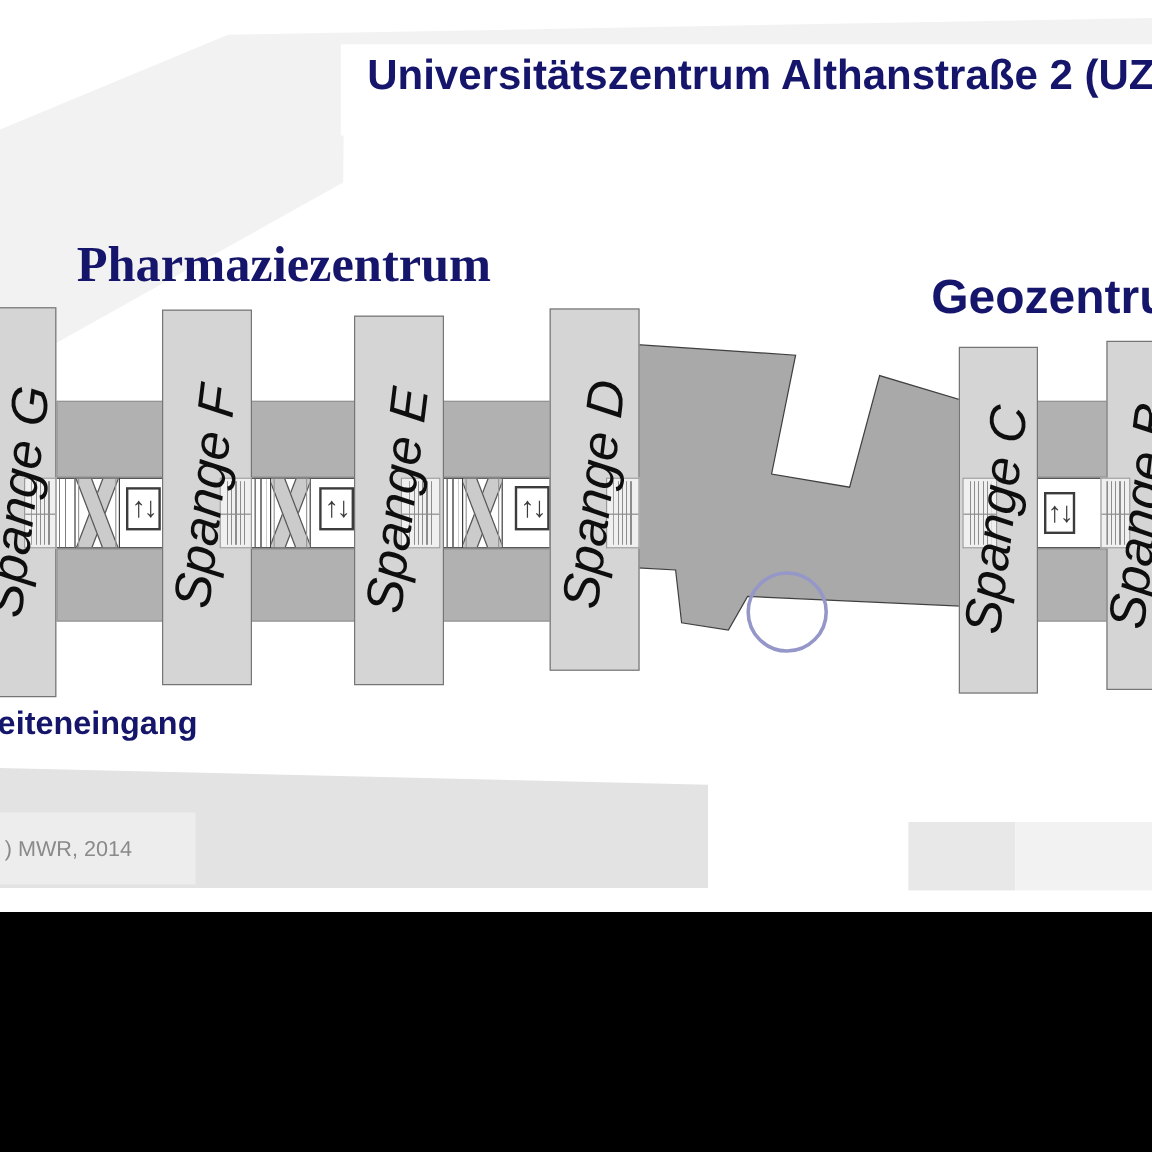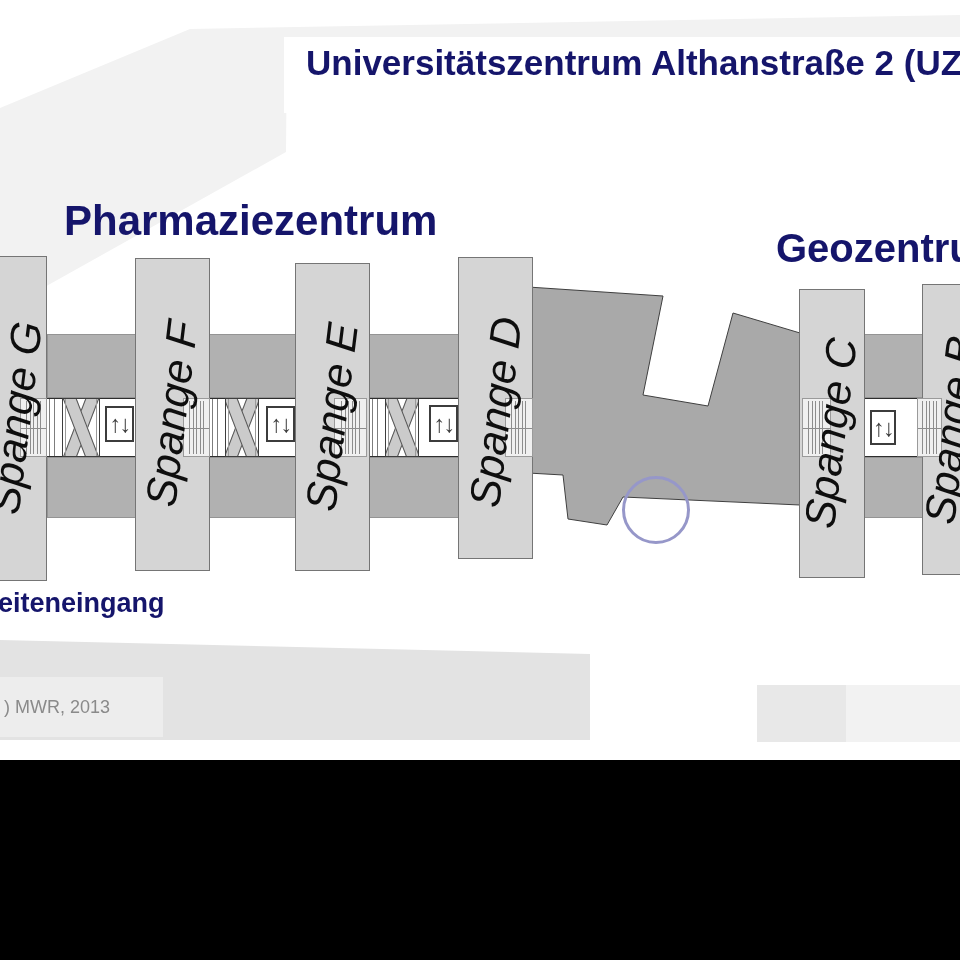--- a/index.html
+++ b/index.html
@@ -39,21 +39,21 @@
   .lift{position:absolute;background:#fff;border:2px solid #3c3c3c;z-index:5;box-sizing:border-box;
         display:flex;align-items:center;justify-content:center;}
   .lift span{font-size:24px;font-weight:bold;color:#3c3c3c;line-height:1;letter-spacing:-2px;}
 
   .vlines{position:absolute;z-index:5;background:repeating-linear-gradient(90deg,#7d7d7d 0 1px,transparent 1px 5px);}
 
   
   .navy{color:#15156b;font-weight:bold;white-space:nowrap;z-index:7;}
   #titlebox{left:284px;top:37px;width:700px;height:76px;background:#fff;z-index:7;}
   #title{left:306px;top:43px;font-size:35px;}
-  #pharma{left:64px;top:197px;font-size:42px;}
+  #pharma{left:64px;top:197px;font-size:42px;font-family:Liberation Serif, serif;}
   #geo{left:776px;top:226px;font-size:40px;}
   #haupt{left:607px;top:536px;font-size:27px;}
   #seiten{left:-20px;top:588px;font-size:27px;}
 
   
   #circle{left:622px;top:476px;width:62px;height:62px;border:3px solid #9697c9;border-radius:50%;z-index:6;}
 
   
   #creditbox{left:0;top:677px;width:163px;height:60px;background:#ededed;z-index:8;}
   #credit{left:4px;top:20px;font-size:18px;color:#8a8a8a;white-space:nowrap;}
@@ -158,19 +158,19 @@
 
   <div class="abs" id="titlebox"></div>
   <div class="abs navy" id="title">Universitätszentrum Althanstraße 2 (UZA</div>
   <div class="abs navy" id="pharma">Pharmaziezentrum</div>
   <div class="abs navy" id="geo">Geozentrum</div>
 
   <div class="abs" id="circle"></div>
   <div class="abs navy" id="seiten">Seiteneingang</div>
 
   <div class="abs" id="creditbox">
-    <div class="abs" id="credit">) MWR, 2013</div>
+    <div class="abs" id="credit">) MWR, 2014</div>
   </div>
   <div class="abs" id="pad1"></div>
   <div class="abs" id="pad2"></div>
 
   <div class="abs" id="blackbar"></div>
 </div>
 
 </body></html>

